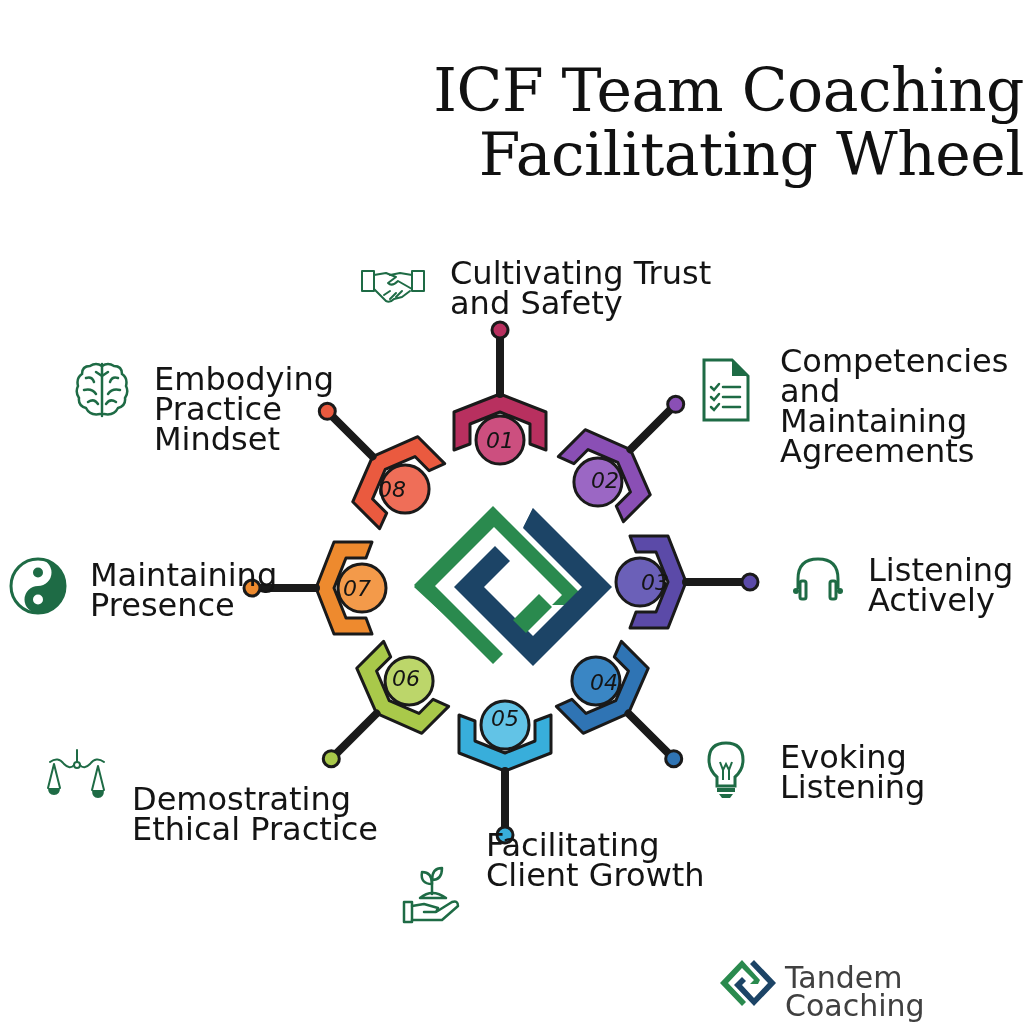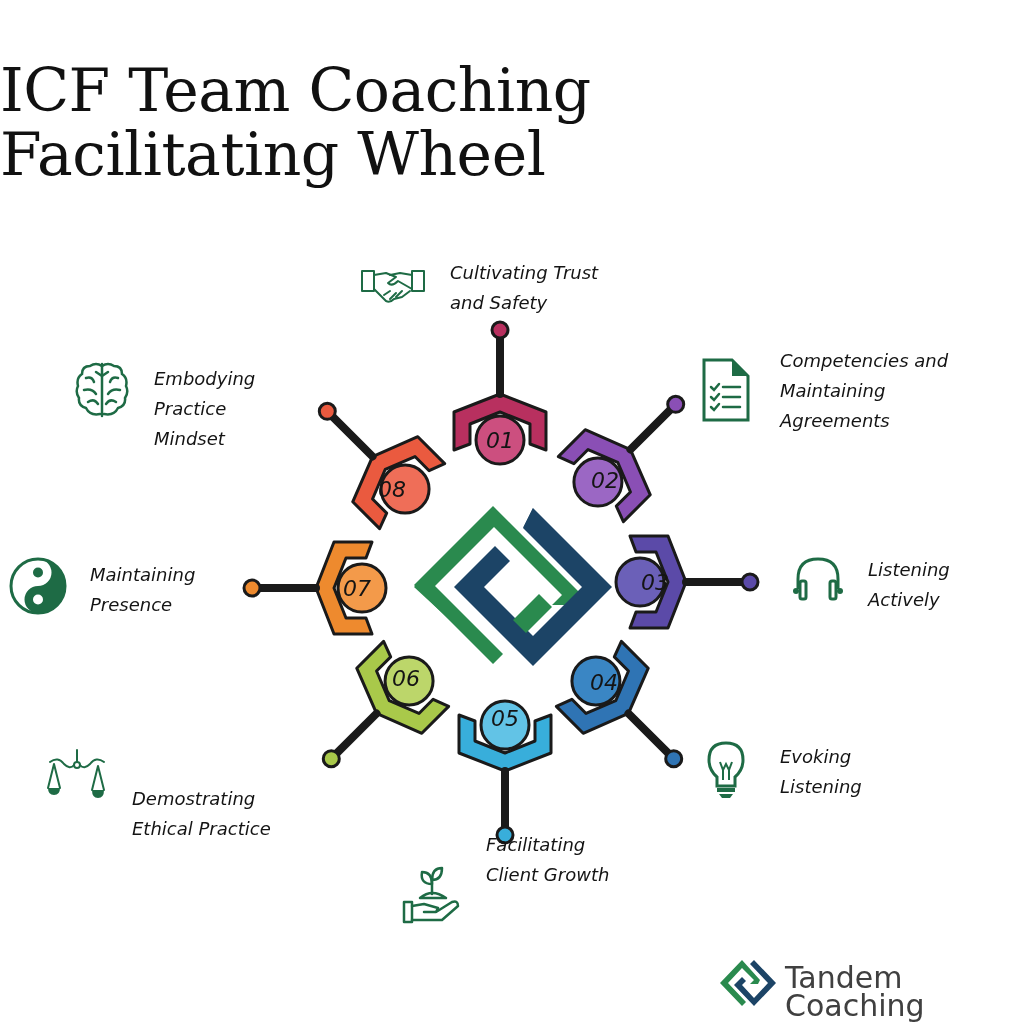--- a/index.html
+++ b/index.html
@@ -1,25 +1,25 @@
 <!DOCTYPE html>
 <html><head>
 <meta charset="utf-8">
 <style>
   html, body { margin: 0; padding: 0; background: #ffffff; }
   body { width: 1024px; height: 1024px; position: relative; overflow: hidden; font-family: "Liberation Sans", sans-serif; }
   .title {
-    position: absolute; left: 0; top: 58px; width: 1024px; text-align: left;
+    position: absolute; left: 0; top: 58px; width: 1024px; text-align: right;
     font-family: "DejaVu Serif", serif; font-size: 60px; line-height: 64px; color: #111111;
     letter-spacing: -0.5px;
   }
   .title div { display: block; }
   .label {
-    position: absolute; font-family: "DejaVu Sans", sans-serif; font-style: italic;
-    font-size: 18px; line-height: 30px; color: #141414; white-space: pre-line;
+    position: absolute; font-family: "DejaVu Sans", sans-serif; 
+    font-size: 32px; line-height: 30px; color: #141414; white-space: pre-line;
   }
   .icon { position: absolute; }
   .wheel { position: absolute; left: 0; top: 0; width: 1024px; height: 1024px; }
   .seg-num { font-family: "DejaVu Sans", sans-serif; font-style: italic; font-size: 22px; fill: #141414; }
   .brand {
     position: absolute; left: 720px; top: 958px; width: 290px; height: 50px;
   }
   .brand-text {
     position: absolute; left: 65px; top: 6px; font-family: "DejaVu Sans", sans-serif;
     font-size: 30px; color: #404040; border-bottom: 2px solid #1e4a6b; padding-bottom: 15px; line-height: 28px;

